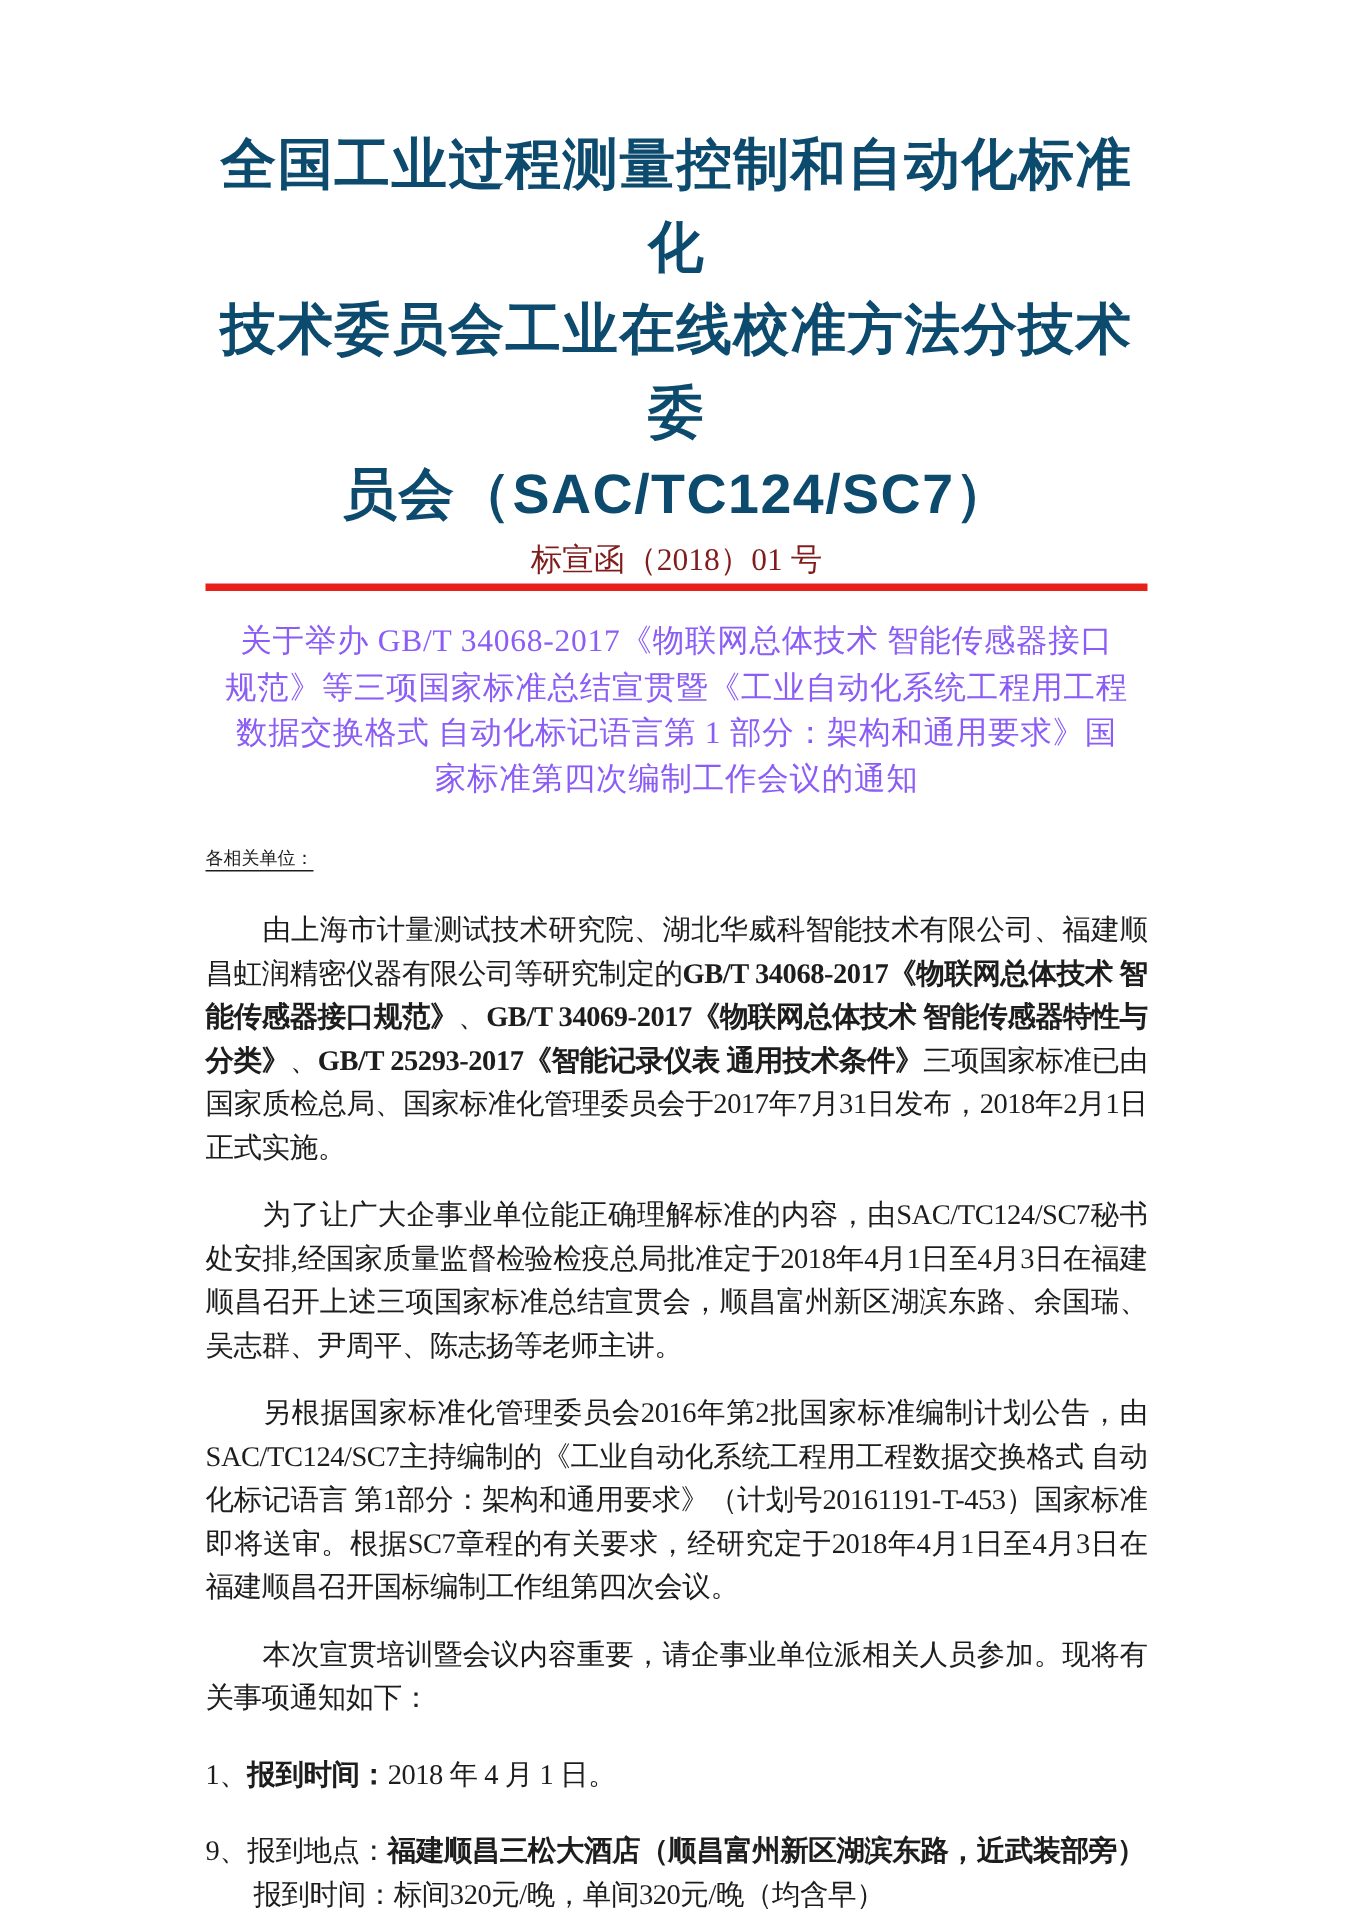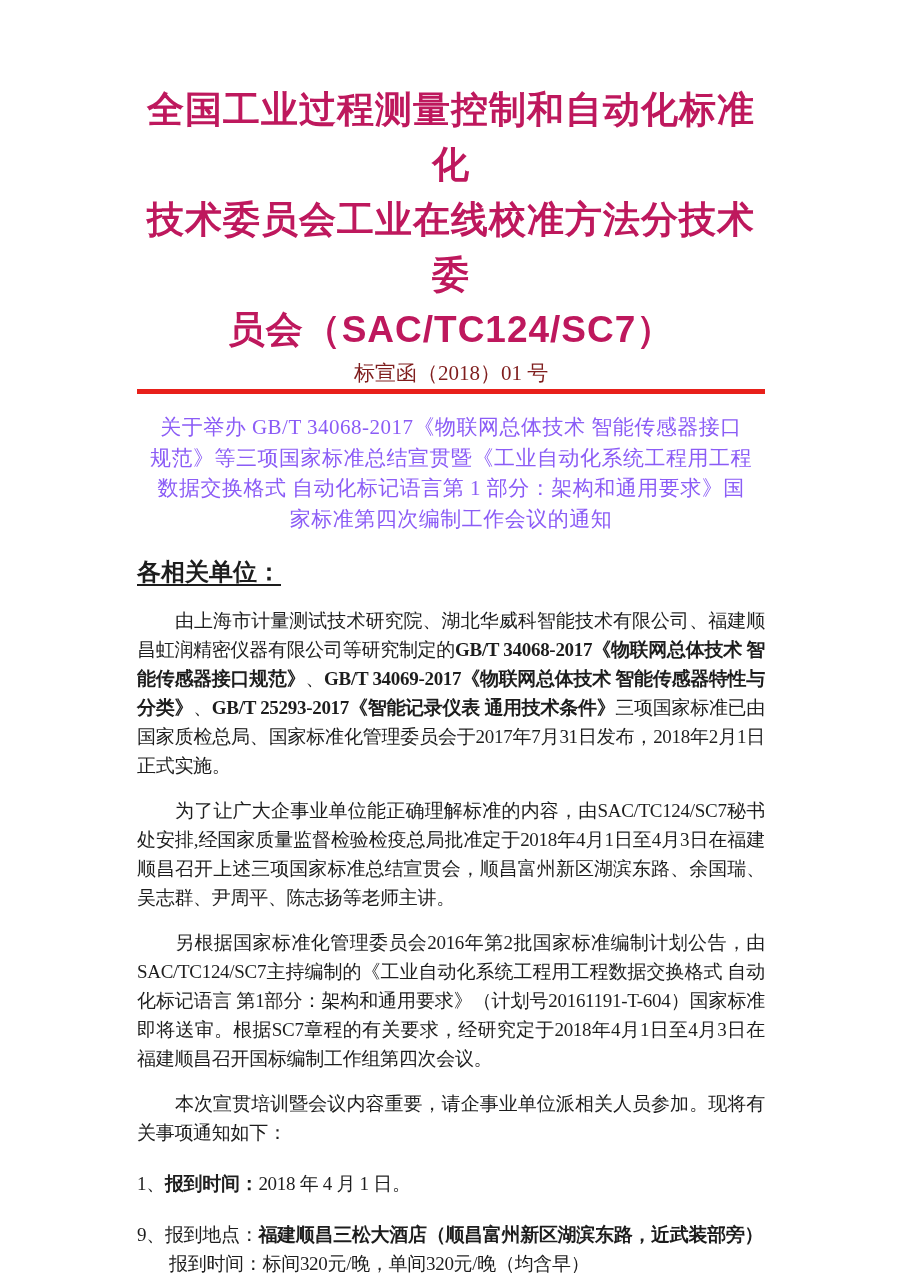--- a/index.html
+++ b/index.html
@@ -16,21 +16,21 @@
     box-sizing: border-box;
     padding: 82px 135px 0 137px;
     overflow: hidden;
     color: #1d1d1d;
     font-family: "Liberation Serif", "DejaVu Serif", serif;
   }
   .doc-title {
     margin: 0;
     font-family: "Liberation Sans", "DejaVu Sans", sans-serif;
     font-weight: bold;
-    color: #be185d;
+    color: #0c4a6e;
     font-size: 37px;
     line-height: 55px;
     letter-spacing: 1px;
     text-align: center;
     white-space: pre-line;
   }
   .doc-number {
     margin-top: 2px;
     text-align: center;
     font-size: 21px;
@@ -47,22 +47,22 @@
     font-size: 21px;
     font-weight: normal;
     line-height: 30.5px;
     letter-spacing: 0.5px;
     text-align: center;
     white-space: pre-line;
     color: #8b5cf6;
   }
   .salutation {
     margin-top: 24px;
-    font-size: 24px;
-    font-weight: bold;
+    font-size: 12px;
+    font-weight: normal;
     line-height: 28px;
   }
   .salutation span {
     text-decoration: underline;
     text-underline-offset: 4px;
   }
   .para {
     margin: 16px 0 0 0;
     font-size: 19px;
     line-height: 29px;
@@ -105,21 +105,21 @@
 家标准第四次编制工作会议的通知</h2>
 
   <div class="salutation">
     <span>各相关单位：</span>
   </div>
 
   <p class="para first"><span>由上海市计量测试技术研究院、湖北华威科智能技术有限公司、福建顺昌虹润精密仪器有限公司等研究制定的</span><span class="b">GB/T 34068-2017《物联网总体技术 智能传感器接口规范》</span><span>、</span><span class="b">GB/T 34069-2017《物联网总体技术 智能传感器特性与分类》</span><span>、</span><span class="b">GB/T 25293-2017《智能记录仪表 通用技术条件》</span><span>三项国家标准已由国家质检总局、国家标准化管理委员会于2017年7月31日发布，2018年2月1日正式实施。</span></p>
 
   <p class="para"><span>为了让广大企事业单位能正确理解标准的内容，由SAC/TC124/SC7秘书处安排,经国家质量监督检验检疫总局批准定于2018年4月1日至4月3日在福建顺昌召开上述三项国家标准总结宣贯会，顺昌富州新区湖滨东路、余国瑞、吴志群、尹周平、陈志扬等老师主讲。</span></p>
 
-  <p class="para"><span>另根据国家标准化管理委员会2016年第2批国家标准编制计划公告，由SAC/TC124/SC7主持编制的《工业自动化系统工程用工程数据交换格式 自动化标记语言 第1部分：架构和通用要求》（计划号20161191-T-604）国家标准即将送审。根据SC7章程的有关要求，经研究定于2018年4月1日至4月3日在福建顺昌召开国标编制工作组第四次会议。</span></p>
+  <p class="para"><span>另根据国家标准化管理委员会2016年第2批国家标准编制计划公告，由SAC/TC124/SC7主持编制的《工业自动化系统工程用工程数据交换格式 自动化标记语言 第1部分：架构和通用要求》（计划号20161191-T-453）国家标准即将送审。根据SC7章程的有关要求，经研究定于2018年4月1日至4月3日在福建顺昌召开国标编制工作组第四次会议。</span></p>
 
   <p class="para"><span>本次宣贯培训暨会议内容重要，请企事业单位派相关人员参加。现将有关事项通知如下：</span></p>
 
   <div class="item">
     <div><span>1、</span><span class="b">报到时间：</span><span>2018 年 4 月 1 日。</span></div>
   </div>
 
   <div class="item">
     <div><span>9、报到地点：</span><span class="b">福建顺昌三松大酒店（顺昌富州新区湖滨东路，近武装部旁）</span></div>
     <div class="sub-line"><span>报到时间：标间320元/晚，单间320元/晚（均含早）</span></div>

